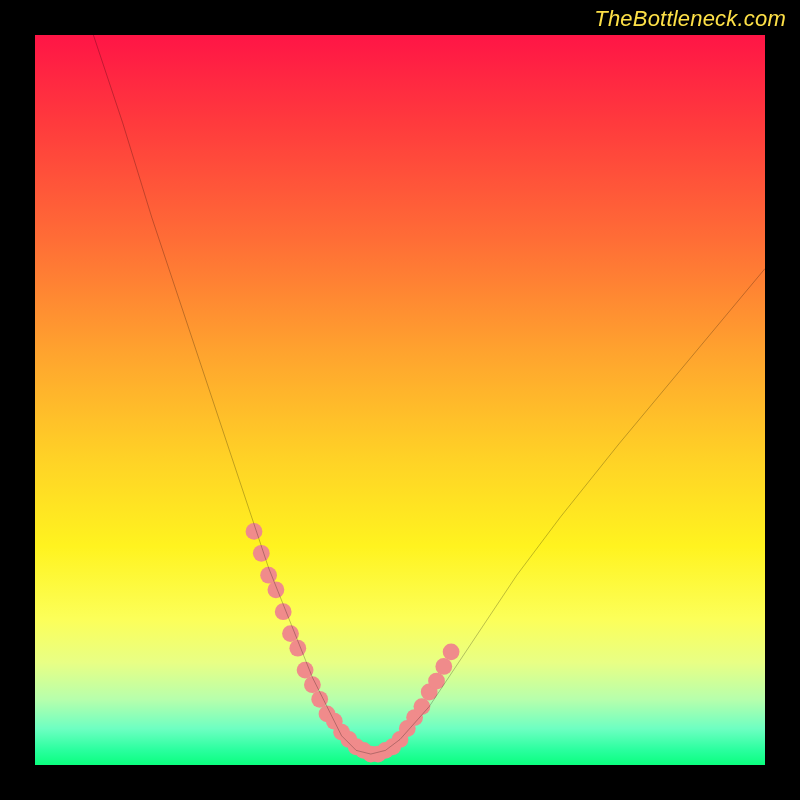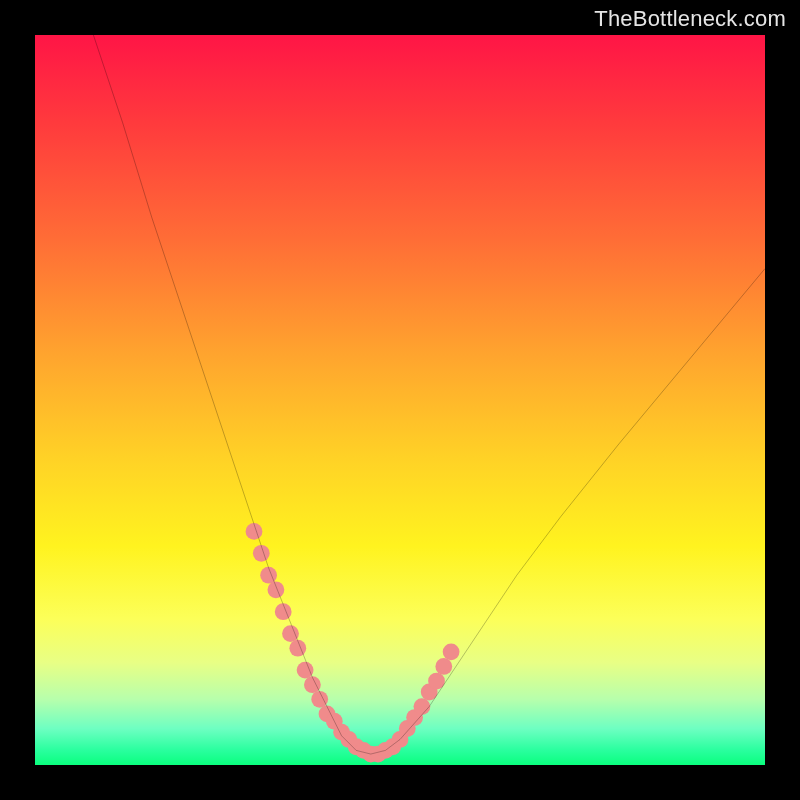--- a/index.html
+++ b/index.html
@@ -14,25 +14,26 @@
   .outer {
     width: 800px;
     height: 800px;
     background: #000;
     position: relative;
   }
   .watermark {
     position: absolute;
     top: 6px;
     right: 14px;
-    color: #e5e5e5;
+    color: #fde047;
     font-size: 22px;
     font-weight: 500;
     z-index: 10;
     letter-spacing: 0.2px;
+    font-style: italic;
   }
   .plot {
     position: absolute;
     left: 35px;
     top: 35px;
     width: 730px;
     height: 730px;
     background: linear-gradient(
       to bottom,
       #ff1546 0%,

